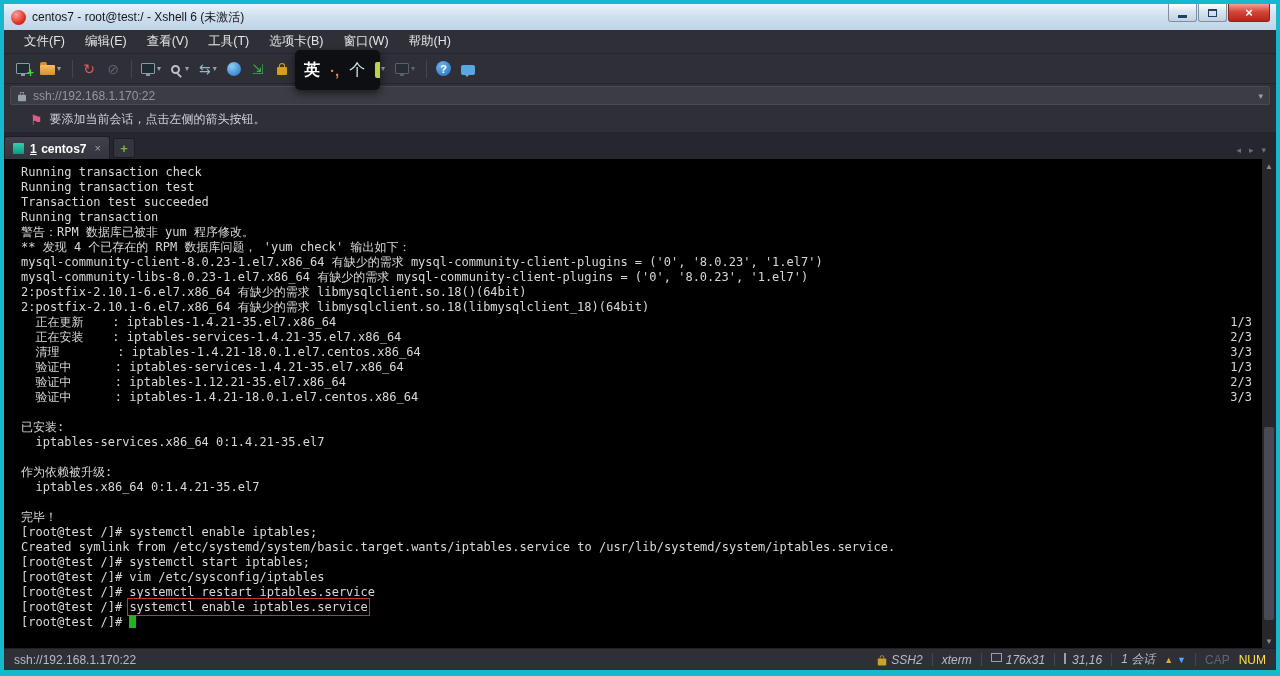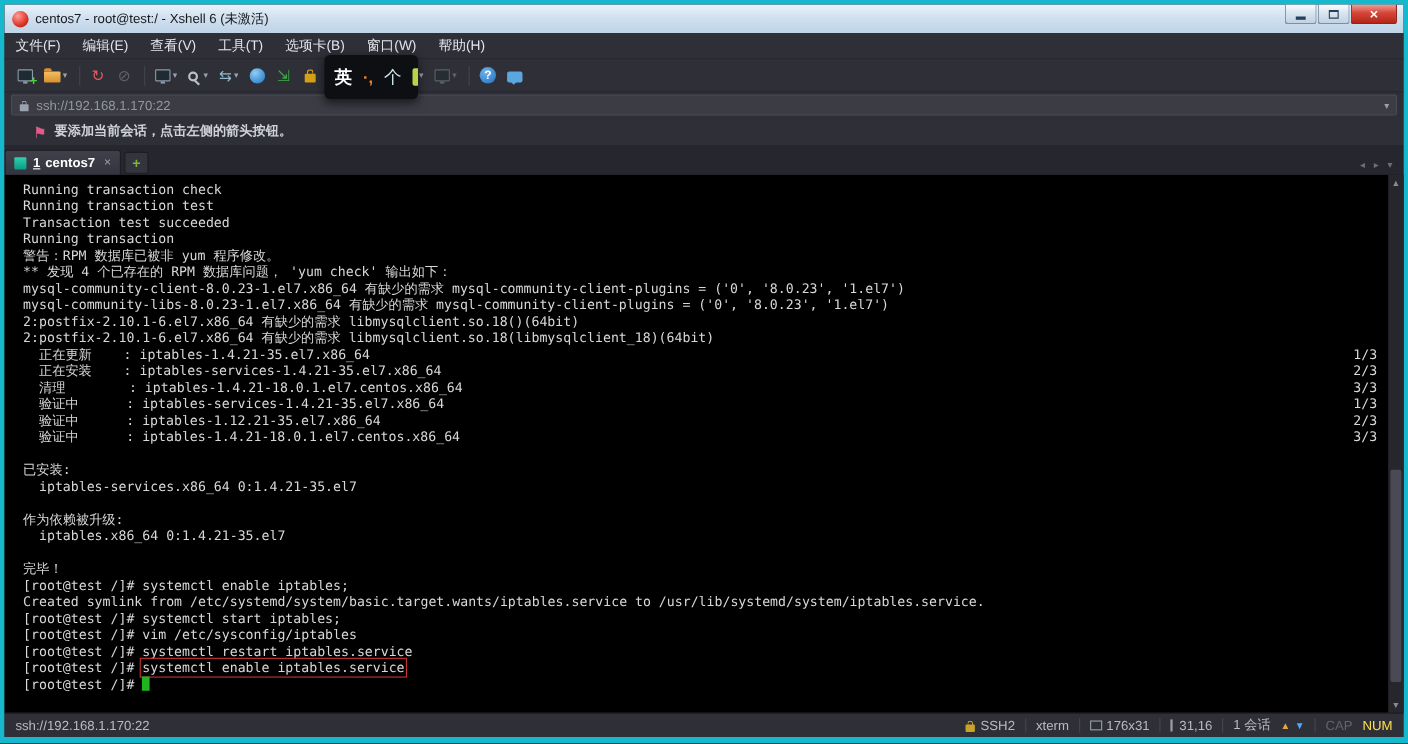--- a/index.html
+++ b/index.html
@@ -26,21 +26,21 @@
   .win-btn { width:29px; height:18px; border:1px solid #7d8fa3; border-top:none;
     border-radius:0 0 3px 3px; background:linear-gradient(#fdfeff,#d9e4ef 45%,#c2d2e2);
     display:flex; align-items:center; justify-content:center; margin-right:1px; cursor:default; }
   .win-btn.close { width:42px; background:linear-gradient(#f0a198,#d6473a 45%,#b32516);
     border-color:#8e241a; color:#fff; font-size:13px; font-weight:bold; margin-right:6px; }
   .min-glyph { width:9px; height:3px; background:#20405e; margin-top:8px; }
   .max-glyph { width:9px; height:8px; border:1px solid #20405e; border-top-width:2px; }
 
   
   .menubar { height:24px; flex:0 0 24px; background:#2f2f38; display:flex; align-items:flex-end;
-    border-bottom:1px solid #26262e; }
+    padding-left:10px; border-bottom:1px solid #26262e; }
   .menu-item { color:#e4e4ea; font-size:12.5px; padding:3px 10px; border-radius:2px; }
 
   .toolbar { height:30px; flex:0 0 30px; background:#2f2f38; display:flex; align-items:center;
     padding-left:8px; border-bottom:1px solid #26262e; }
   .tb-btn { display:inline-flex; align-items:center; gap:2px; padding:3px 4px; margin-right:2px;
     border-radius:2px; min-width:22px; justify-content:center; }
   .tb-btn.disabled { opacity:.45; }
   .tb-glyph { font-size:14px; line-height:16px; display:inline-flex; align-items:center; justify-content:center; }
   .tb-caret { color:#9aa0a8; font-size:8px; }
   .tb-sep { width:1px; height:18px; background:#44444e; margin:0 5px; display:inline-block; }
@@ -90,21 +90,21 @@
   .addressbar { height:23px; flex:0 0 23px; background:#2f2f38; display:flex; align-items:center; padding:0 6px; }
   .address-box { flex:1; height:19px; background:#3c3c45; border:1px solid #4a4a54; border-radius:2px;
     display:flex; align-items:center; padding:0 6px; gap:6px; }
   .address-text { color:#9298a0; font-size:12px; }
   .address-caret { margin-left:auto; color:#9aa0a8; font-size:9px; }
 
   
   .infobar { height:26px; flex:0 0 26px; background:#2f2f38; display:flex; align-items:center;
     padding-left:26px; gap:7px; border-bottom:1px solid #26262e; }
   .flag-icon { color:#e05a8a; font-size:14px; }
-  .info-text { color:#cfd2d8; font-size:12px;font-weight:bold; }
+  .info-text { color:#cfd2d8; font-size:12px; }
 
   
   .tabbar { height:26px; flex:0 0 26px; background:#26262e; display:flex; align-items:flex-end; padding-left:0; }
   .tab { height:23px; background:linear-gradient(#40404b,#34343e); border:1px solid #1d1d24; border-bottom:none;
     border-radius:3px 3px 0 0; display:flex; align-items:center; gap:6px; padding:0 8px; }
   .tab-color { width:11px; height:11px; background:linear-gradient(#2fd0b0,#0d9b84); border-radius:1px; }
   .tab-index { color:#fff; font-size:12px; font-weight:bold; text-decoration:underline; }
   .tab-label { color:#fff; font-size:12px; font-weight:bold; }
   .tab-close { color:#9aa0a8; font-size:11px; margin-left:2px; }
   .tab-new { height:20px; width:22px; margin:0 0 1px 3px; background:#34343e; border:1px solid #1d1d24;
@@ -124,21 +124,21 @@
 
   .scrollbar { flex:0 0 14px; background:#26262c; display:flex; flex-direction:column; align-items:center; }
   .sb-arrow { height:14px; width:14px; color:#8a8a92; font-size:8px; display:flex; align-items:center; justify-content:center; }
   .sb-track { flex:1; width:14px; position:relative; }
   .sb-thumb { position:absolute; left:2px; right:2px; top:55%; height:42%; background:#4a4a54; border-radius:2px; }
 
   
   .statusbar { height:22px; flex:0 0 22px; background:#2f2f38; border-top:1px solid #202026;
     display:flex; align-items:center; padding:0 10px; font-size:12px; color:#b8bcc2; }
   .sb-right { margin-left:auto; display:flex; align-items:center; gap:9px; }
-  .sb-item { display:flex; align-items:center; gap:4px; }
+  .sb-item { display:flex; gap:4px;font-style:italic; }
   .sb-sep { width:1px; height:13px; background:#46464e; }
   .screen-ico { width:11px; height:9px; border:1px solid #9aa0a8; display:inline-block; }
   .caretpos-ico { width:2px; height:11px; background:#9aa0a8; display:inline-block; margin-right:2px; }
   .sb-up { color:#e8a33d; font-size:9px; }
   .sb-down { color:#4da6ff; font-size:9px; }
   .kb-cap { color:#63636c; }
   .kb-num { color:#fde047; }
 </style>
 </head>
 <body>

